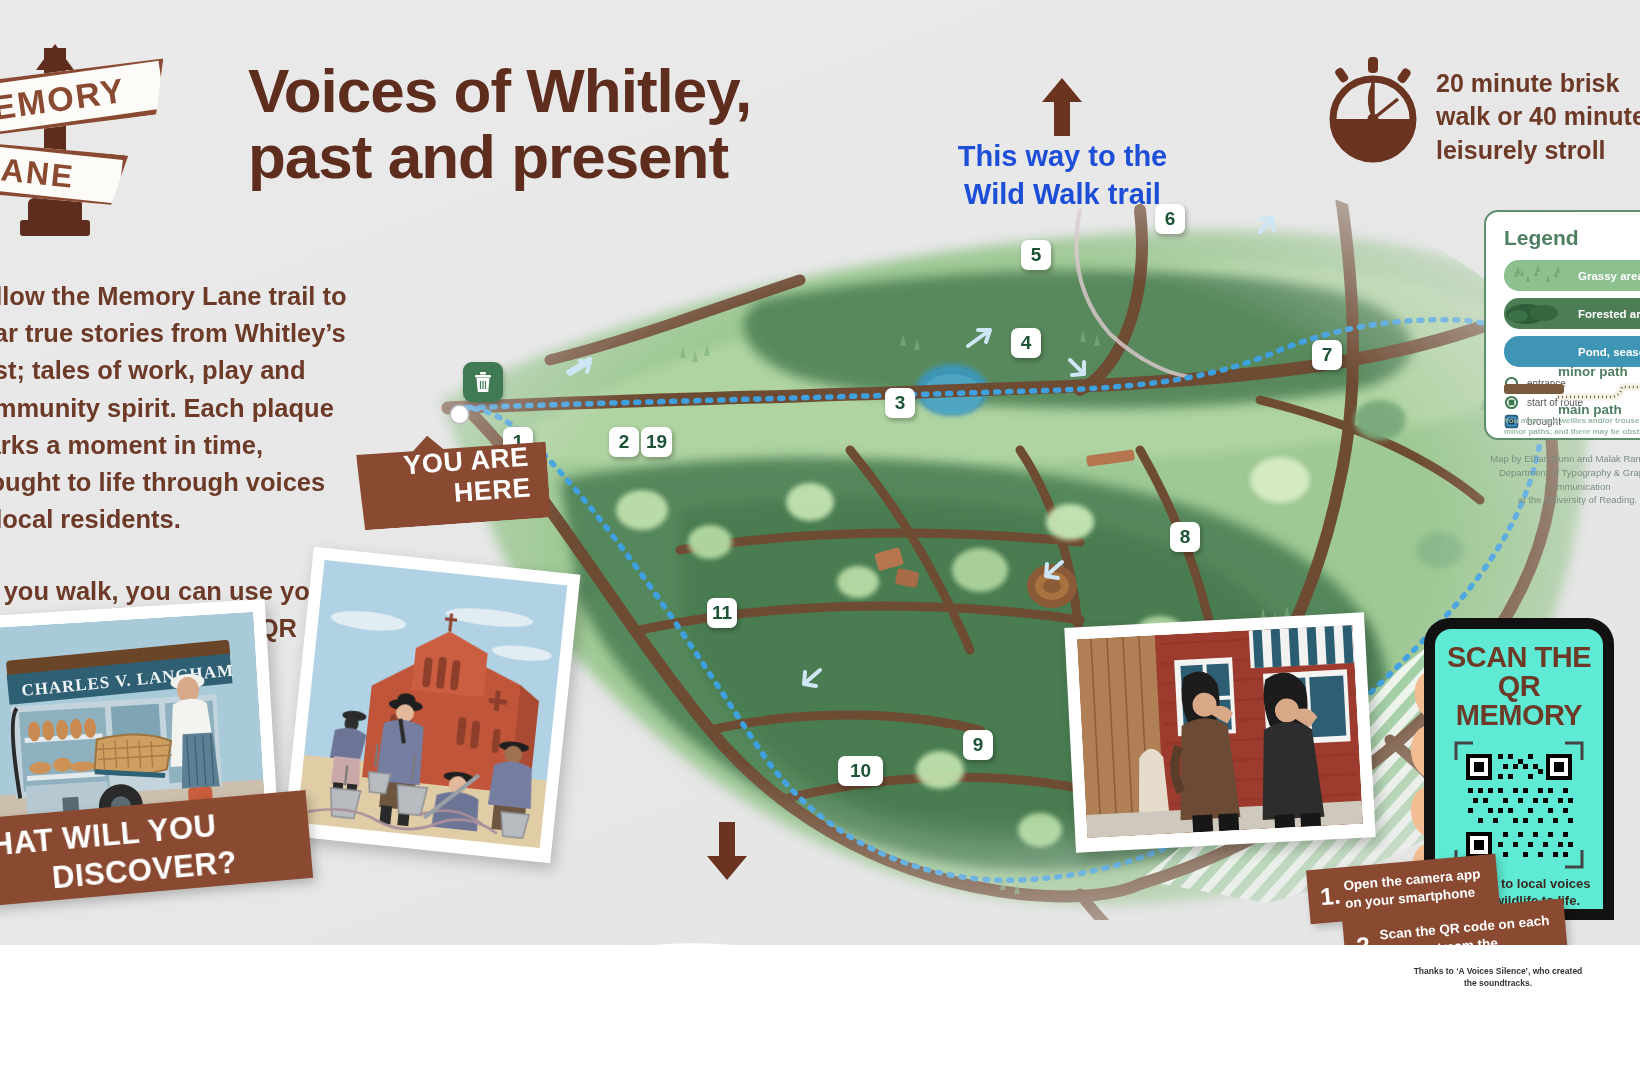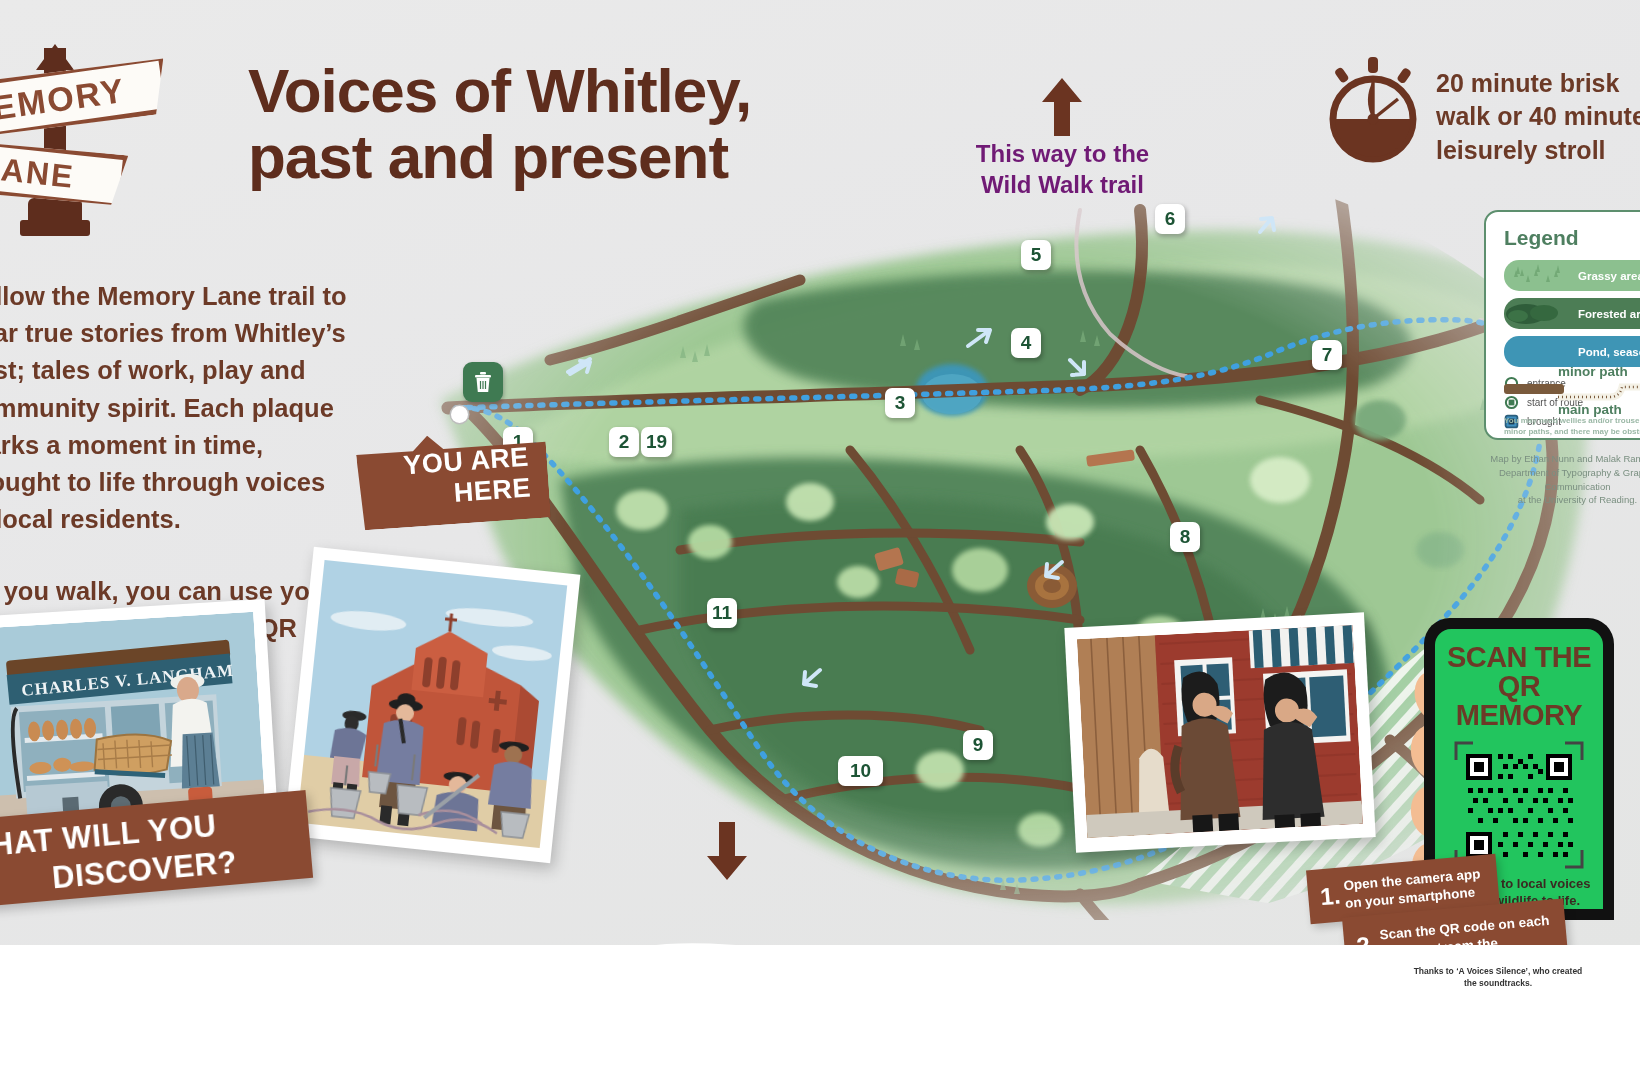--- a/index.html
+++ b/index.html
@@ -47,22 +47,22 @@
   
   .time-block { position:absolute; left:1318px; top:55px; width:330px; height:120px; }
   .stopwatch { position:absolute; left:0; top:0; width:110px; height:110px; }
   .time-text { position:absolute; left:118px; top:12px; width:230px;
                font-size:25px; line-height:1.33; font-weight:bold; color:#6c3a27; }
 
   
   .map { position:absolute; left:380px; top:150px; width:1240px; height:770px; }
 
   
-  .dir { position:absolute; text-align:center; font-size:24px; line-height:1.3;
-         font-weight:bold; color:#701a75; }
+  .dir { position:absolute; text-align:center; font-size:29px; line-height:1.3;
+         font-weight:bold; color:#1d4ed8; }
   .dir-wild { left:955px; top:138px; width:215px; }
   .dir-hist { left:640px; top:760px; width:215px; }
   .arrow-up { position:absolute; left:1040px; top:78px; width:44px; height:58px; }
   .arrow-dn { position:absolute; left:705px; top:822px; width:44px; height:58px; }
 
   
   .yah { position:absolute; left:358px; top:434px; width:190px; height:90px;
          background:#8a4a32; color:#fff; font-weight:bold; font-size:27px; line-height:1.16;
          transform:rotate(-4deg); box-shadow:3px 5px 9px rgba(0,0,0,.2);
          display:flex; flex-direction:column; align-items:flex-end; justify-content:center;
@@ -102,21 +102,21 @@
   .lg-key-row { display:flex; align-items:center; height:19px; }
   .lg-key-row em { font-style:normal; font-size:10px; color:#555; margin-left:8px; }
   .lg-path-label { font-size:13.5px; font-weight:bold; color:#4e7f60; }
   .legend-note { font-size:8px; line-height:1.35; color:#9bb8a6; width:196px; margin-top:4px; font-weight:bold;}
   .attrib { position:absolute; left:1470px; top:452px; width:215px; text-align:center;
             font-size:9.5px; line-height:1.45; color:#7a8f80; }
 
   
   .phone { position:absolute; left:1424px; top:618px; width:190px; height:302px;
            background:#111; border-radius:26px 26px 0 0; padding:11px; }
-  .phone-screen { width:100%; height:100%; background:#22c55e; border-radius:16px 16px 0 0;
+  .phone-screen { width:100%; height:100%; background:#5eead4; border-radius:16px 16px 0 0;
                   padding:14px 8px 0; text-align:center; }
   .scan-h { font-size:29px; font-weight:bold; color:#6c3a27; line-height:1.0; letter-spacing:-.5px; }
   .qr-wrap { position:relative; width:130px; height:130px; margin:10px auto 6px; }
   .qr-cap { font-size:13px; font-weight:bold; color:#3a2a22; line-height:1.28; }
   .hand { position:absolute; left:1400px; top:672px; width:60px; height:220px; }
   .arm { position:absolute; left:1478px; top:508px; width:160px; height:412px;
          background:linear-gradient(95deg,#b08562,#c79a74); border-radius:14px 0 0 0;
          transform:rotate(2deg); z-index:-1; }
 
   

